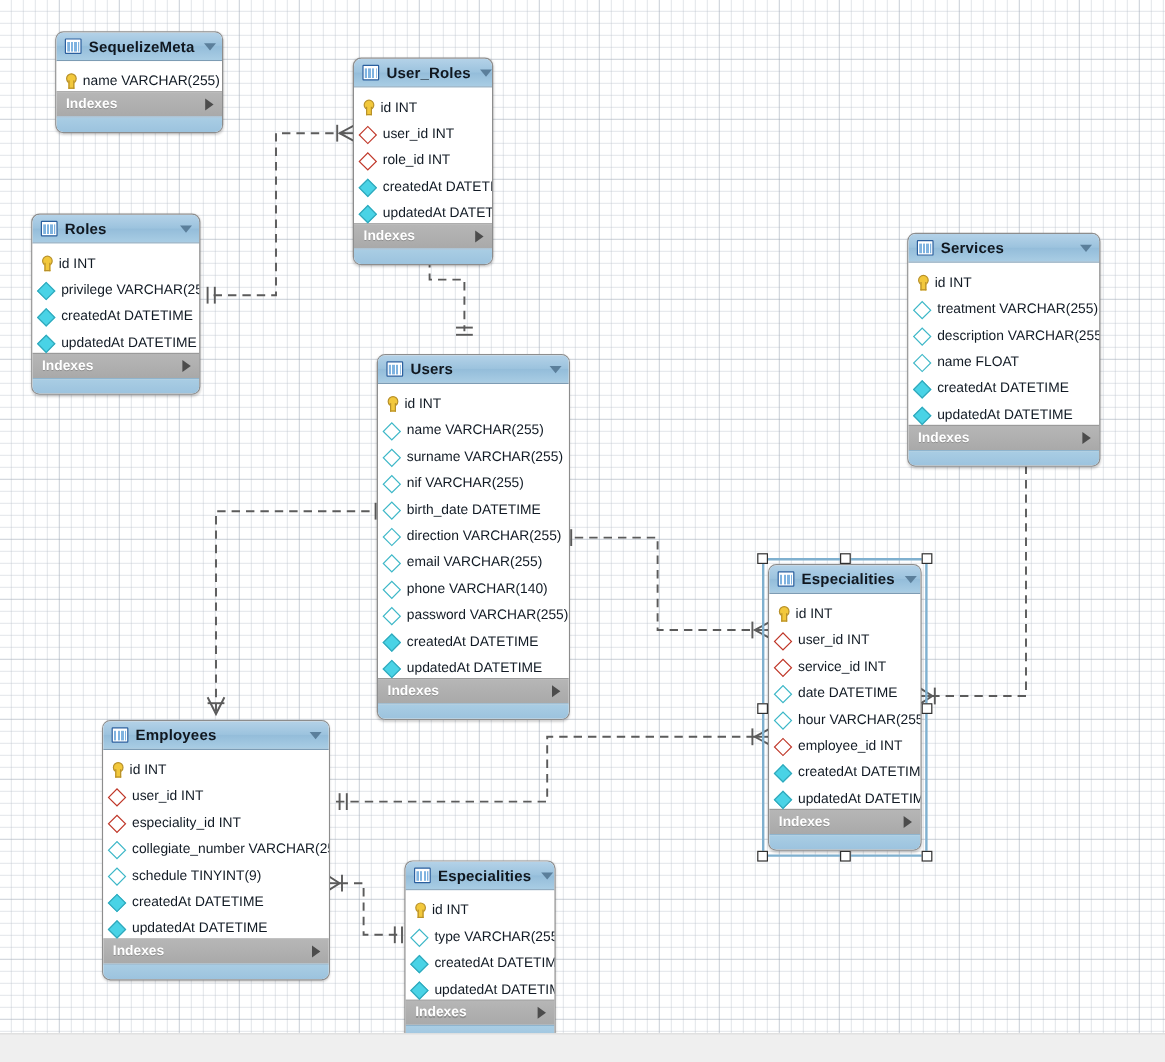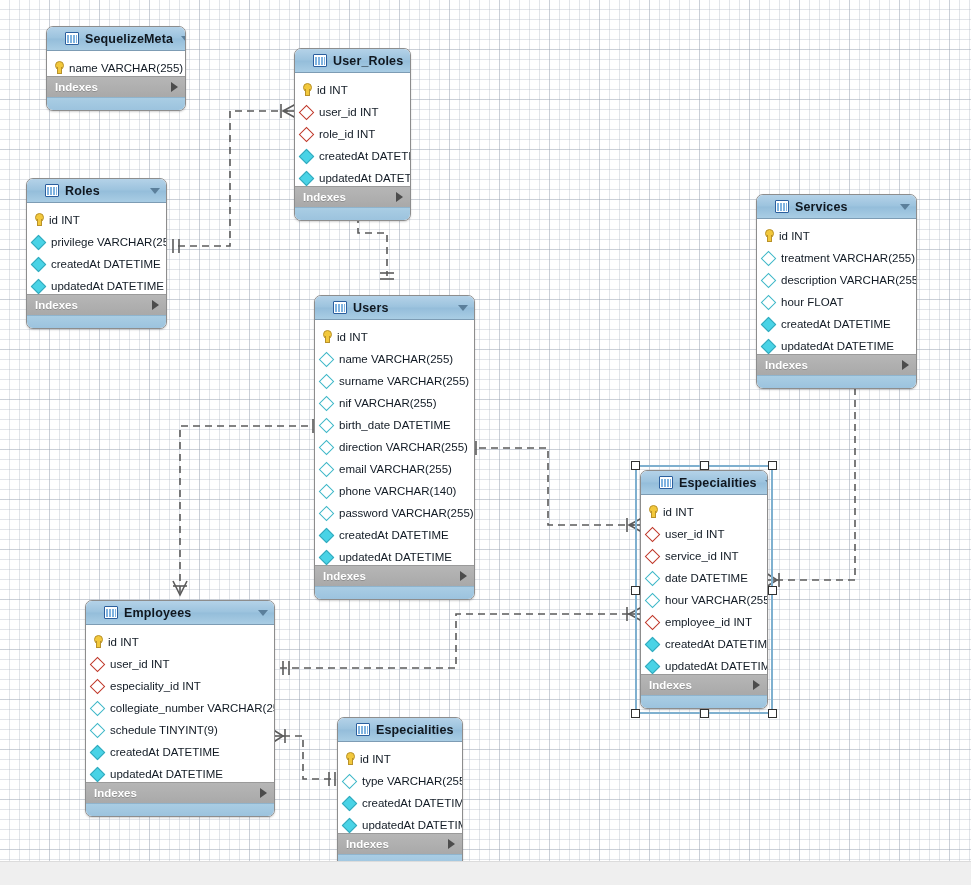--- a/index.html
+++ b/index.html
@@ -55,21 +55,21 @@
     border-radius: 7px;
     box-shadow: 0 1px 2px rgba(0,0,0,0.18);
     overflow: hidden;
     font-size: 11.5px;
     color: #16212e;
   }
   .tbl-hdr {
     height: 24px;
     display: flex;
     align-items: center;
-    padding: 0 6px 0 18px;
+    padding: 0 6px 0 7px;
     background: linear-gradient(to bottom, #b4d2e8 0%, #9cc3de 48%, #94bdda 52%, #a9cde4 100%);
     border-bottom: 1px solid #7d9cb4;
   }
   .tbl-icon {
     width: 14px; height: 13px;
     flex: 0 0 auto;
     margin-right: 6px;
     border: 1.5px solid #2b5f9e;
     background: #ffffff;
     border-radius: 1px;
@@ -353,21 +353,21 @@
           <div class="col">
             <span class="gl gl-d null"></span>
             <span class="col-name">treatment VARCHAR(255)</span>
           </div>
           <div class="col">
             <span class="gl gl-d null"></span>
             <span class="col-name">description VARCHAR(255)</span>
           </div>
           <div class="col">
             <span class="gl gl-d null"></span>
-            <span class="col-name">hour FLOAT</span>
+            <span class="col-name">name FLOAT</span>
           </div>
           <div class="col">
             <span class="gl gl-d notnull"></span>
             <span class="col-name">createdAt DATETIME</span>
           </div>
           <div class="col">
             <span class="gl gl-d notnull"></span>
             <span class="col-name">updatedAt DATETIME</span>
           </div>
         </div>

